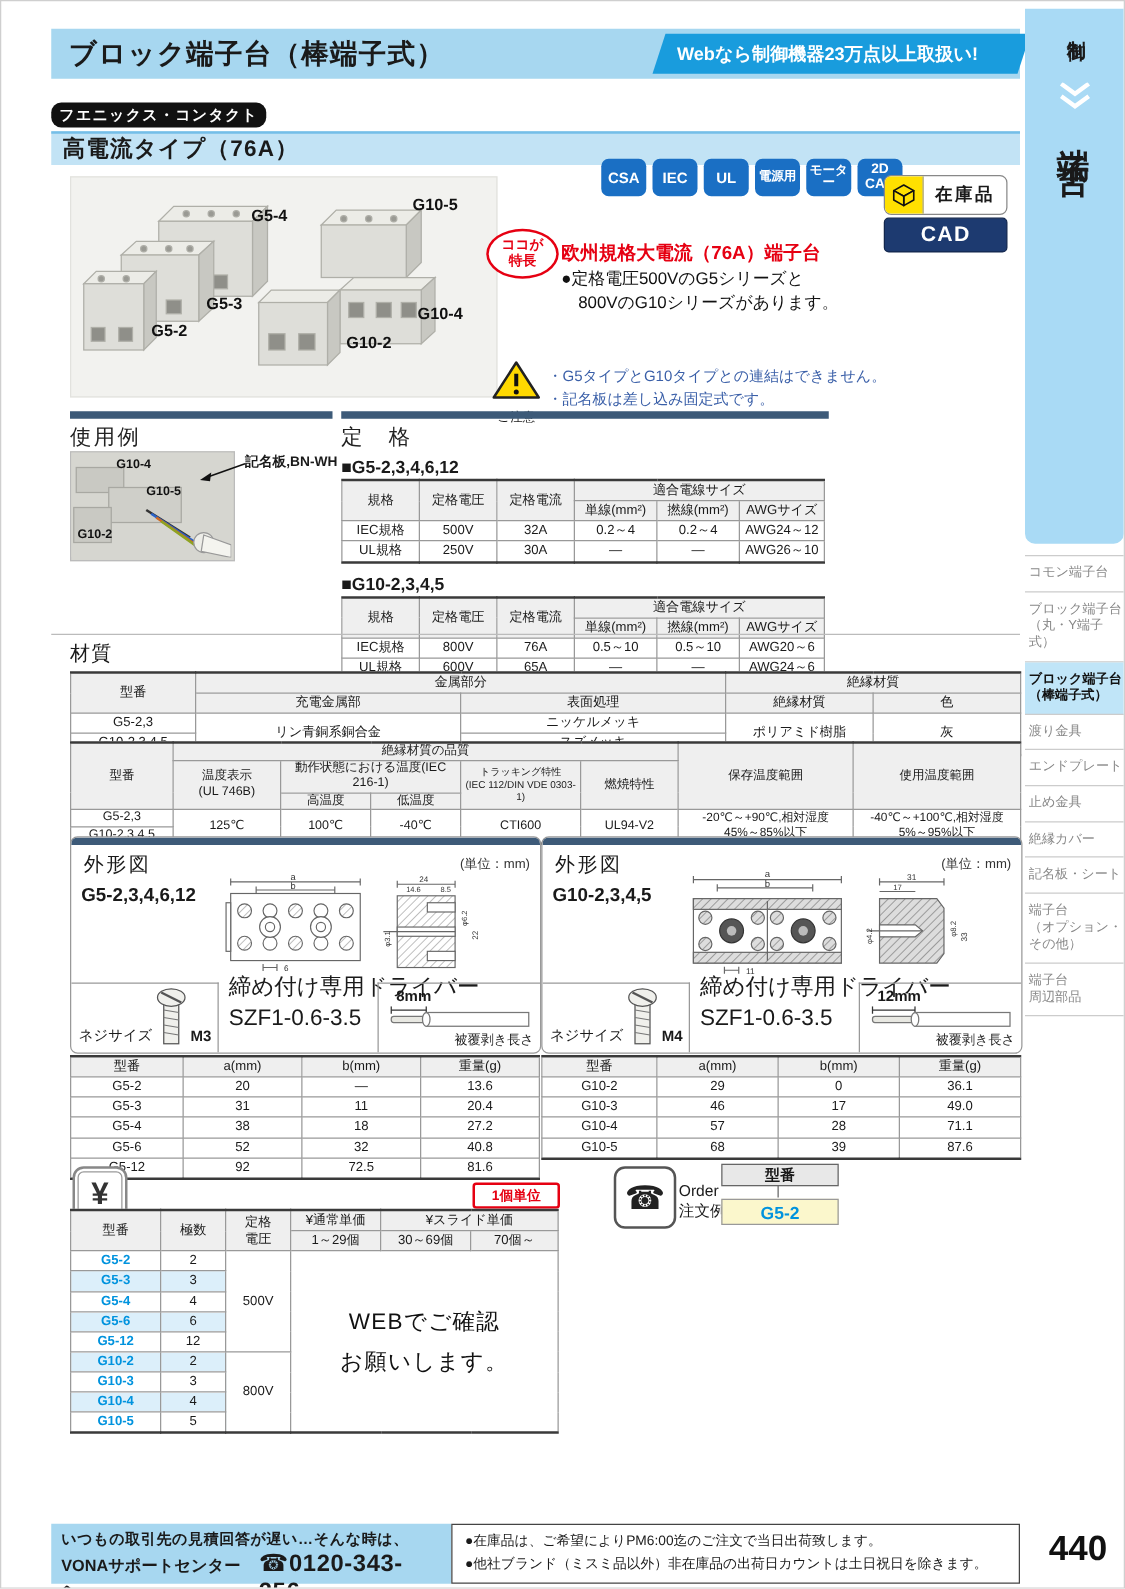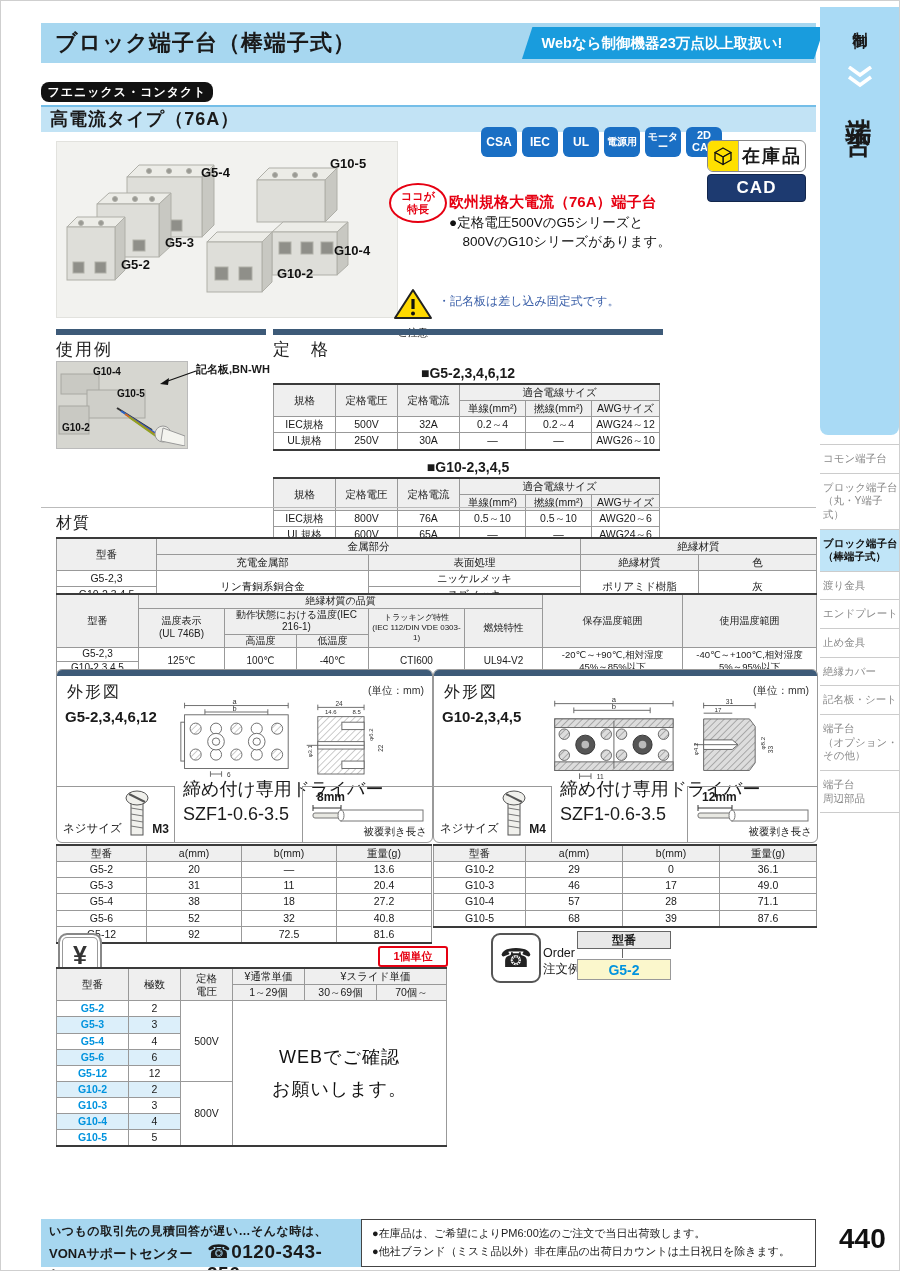--- a/index.html
+++ b/index.html
@@ -25,21 +25,21 @@
 
   
   .badges-row{position:absolute;left:480px;top:126px;display:flex;gap:5px;}
   .badge{width:36px;height:30px;background:#1A6FC4;border-radius:6px;color:#fff;font-weight:bold;font-size:12px;
          display:flex;align-items:center;justify-content:center;text-align:center;white-space:pre-line;line-height:1.05;}
   .badge:nth-child(4),.badge:nth-child(5){font-size:10px;}
   .badge:nth-child(6){font-size:11px;}
   .stock-badge{position:absolute;left:706px;top:139px;width:97px;height:30px;border:1px solid #888;border-radius:6px;background:#fff;
                display:flex;align-items:center;overflow:hidden;}
   .stock-cube{width:30px;height:30px;background:#FFE000;display:flex;align-items:center;justify-content:center;border-right:1px solid #aaa;}
-  .stock-text{flex:1;text-align:center;font-size:18px;font-weight:bold;letter-spacing:2px;}
+  .stock-text{flex:1;text-align:center;font-size:14px;font-weight:bold;letter-spacing:2px;}
   .cad-button{position:absolute;left:706px;top:173px;width:97px;height:26px;background:#1D3A70;border:1px solid #12264C;border-radius:4px;
               color:#fff;font-weight:bold;font-size:17px;display:flex;align-items:center;justify-content:center;letter-spacing:1px;cursor:pointer;
               font-family:"Liberation Sans","DejaVu Sans",sans-serif;}
 
   
   .feature-oval{position:absolute;left:388px;top:182px;width:54px;height:36px;border:2.5px solid #E60012;border-radius:50%;
                 color:#E60012;font-size:11px;font-weight:bold;display:flex;align-items:center;justify-content:center;
                 text-align:center;line-height:1.15;white-space:pre-line;background:#fff;}
   .feature-title{position:absolute;left:448px;top:192px;color:#E60012;font-size:15px;font-weight:bold;}
   .feature-bullets{position:absolute;left:448px;top:212px;width:276px;}
@@ -50,21 +50,21 @@
   .caution-line{font-size:12px;color:#3A5FA8;line-height:1.5;}
 
   
   .sec-bar{height:6px;background:#3D5A78;}
   .sec-title{font-size:17px;color:#222;margin-top:3px;letter-spacing:2px;}
   .usage{position:absolute;left:55px;top:328px;width:212px;}
   .usage-photo{position:absolute;left:0px;top:32px;width:130px;height:86px;background:#D6D6D0;border:1px solid #bbb;}
   .ulabel{position:absolute;font-size:10px;font-weight:bold;color:#111;}
   .annotation{position:absolute;left:140px;top:33px;font-size:11px;font-weight:bold;width:120px;}
   .ratings{position:absolute;left:272px;top:328px;width:390px;}
-  .tbl-caption{font-size:14px;font-weight:bold;text-align:center;}
+  .tbl-caption{font-size:14px;font-weight:bold;}
   .divider{position:absolute;left:40px;top:506px;width:775px;border-top:1px solid #bbb;}
   .materials-title{position:absolute;left:55px;top:512px;font-size:16px;letter-spacing:1px;}
 
   
   table.dtable{border-collapse:collapse;table-layout:fixed;background:#fff;border-top:2px solid #3a3a3a;border-bottom:2px solid #3a3a3a;}
   .dtable th,.dtable td{border:1px solid #999;font-size:10.5px;font-weight:normal;text-align:center;padding:1px 2px;
                         color:#1a1a1a;line-height:1.25;white-space:pre-line;overflow:hidden;}
   .dtable th{background:#EFEFEF;}
   .dtable td.model{color:#0093DE;font-weight:bold;}
   .dtable td.web{font-size:18px;line-height:1.8;color:#111;letter-spacing:1px;background:#fff;}
@@ -234,20 +234,21 @@
     </div>
   <div class="warn">
     <svg width="40" height="34" viewBox="0 0 40 34">
       <polygon points="20,3 38,31 2,31" fill="#FFD900" stroke="#222" stroke-width="2" stroke-linejoin="round"></polygon>
       <rect x="18.4" y="12" width="3.2" height="10" fill="#111"></rect>
       <circle cx="20" cy="26.5" r="2" fill="#111"></circle>
     </svg>
     <div class="warn-label">ご注意</div>
   </div>
   <div class="caution-notes">
+      <div class="caution-line">・G5タイプとG10タイプとの連結はできません。</div>
       <div class="caution-line">・記名板は差し込み固定式です。</div>
     </div>
 
   <div class="usage">
     <div class="sec-bar" style="width:210px"></div>
     <div class="sec-title">使用例</div>
     <div class="usage-photo">
       <svg width="128" height="84" viewBox="0 0 128 84">
         <rect x="0" y="0" width="128" height="84" fill="#D6D6D0"></rect>
         <rect x="4" y="12" width="38" height="20" fill="#C9C9C3" stroke="#a8a8a2"></rect>

